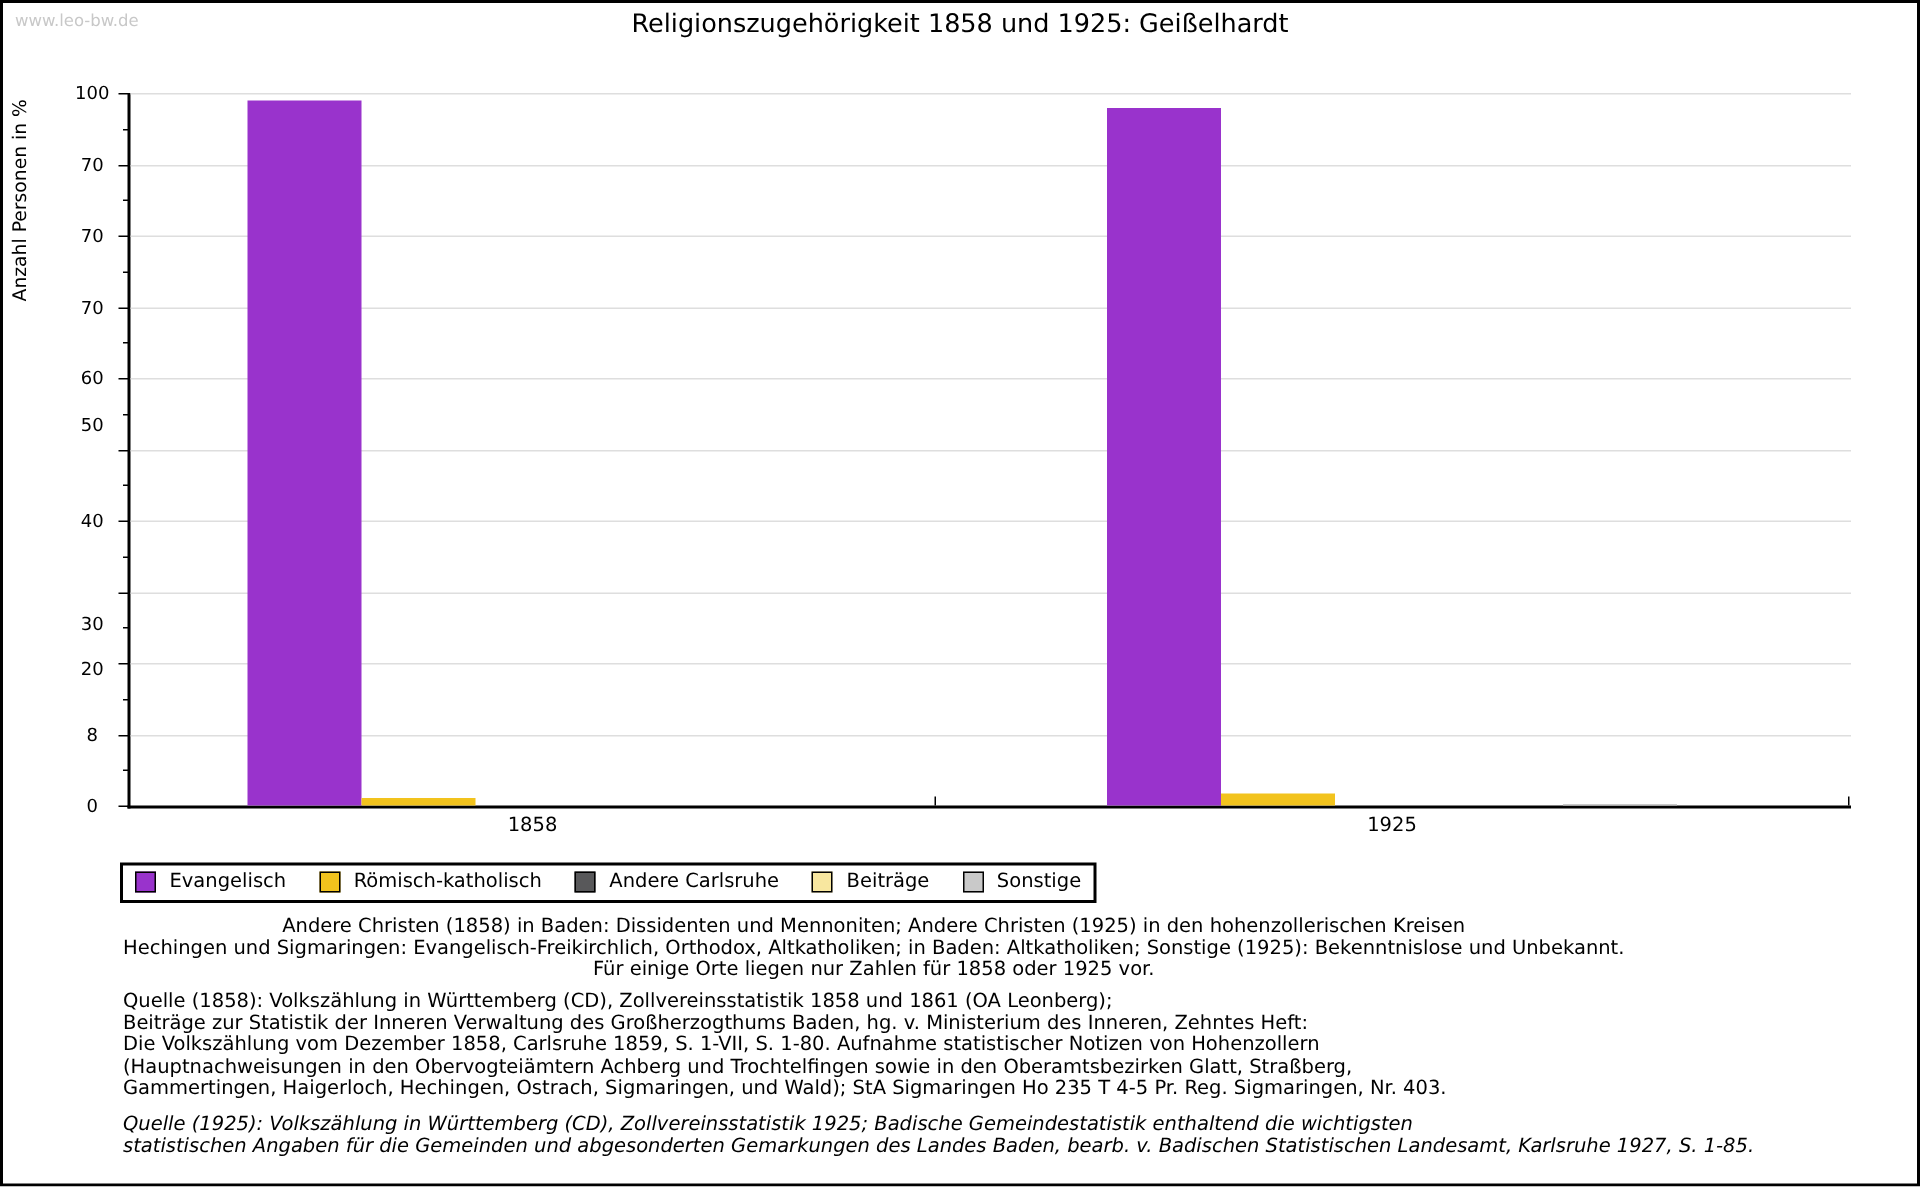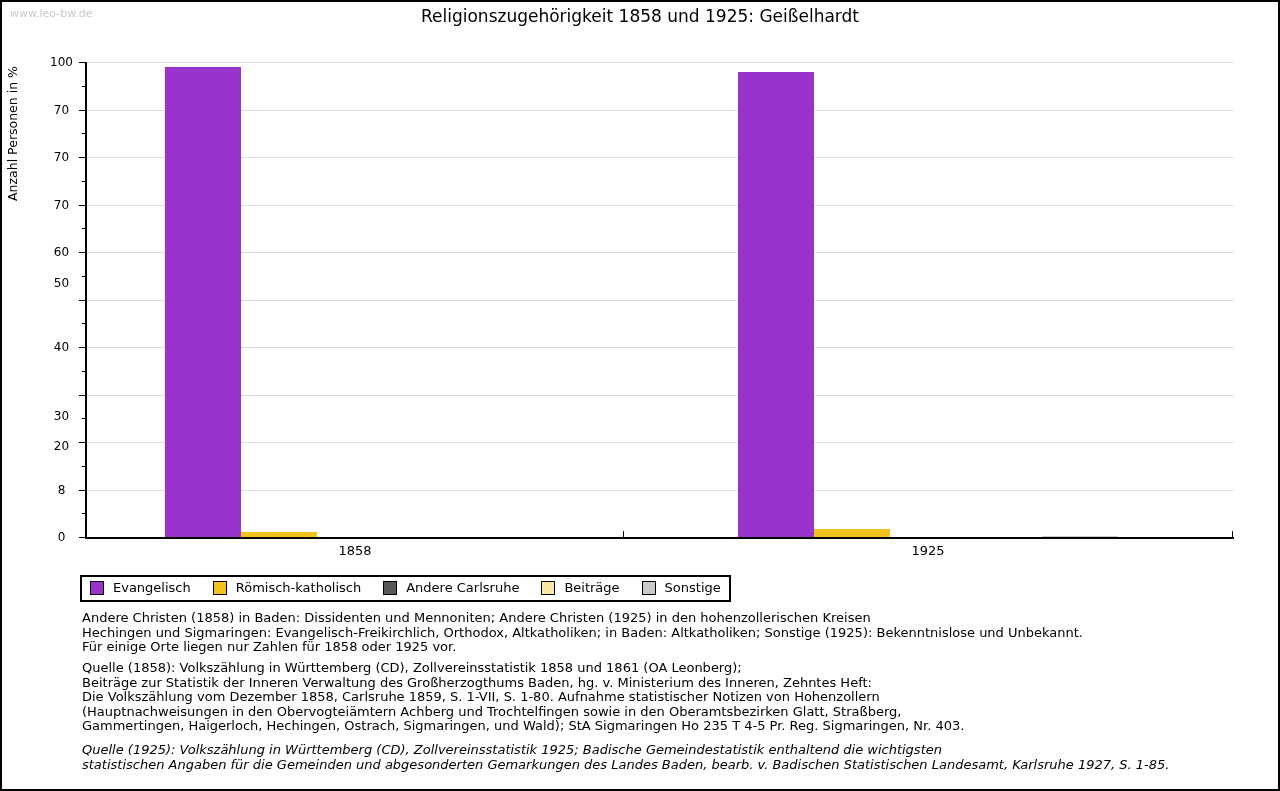--- a/index.html
+++ b/index.html
@@ -58,21 +58,21 @@
     width:12px;height:12px;
     border:1px solid #000;display:inline-block;
   }
   .legend-label{font-size:13px;color:#000;white-space:nowrap;}
   
   .note{
     position:absolute;left:80px;
     font-size:13px;line-height:14.5px;color:#000;
     white-space:pre-line;
   }
-  .note-1{top:609px;}
+  .note-1{top:609px;text-align:center;}
   .note-2{top:659px;}
   .note-3{top:741px;font-style:italic;}
 </style>
 </head>
 <body>
 
 <div class="page">
   <span class="watermark">www.leo-bw.de</span>
   <div class="chart-title">Religionszugehörigkeit 1858 und 1925: Geißelhardt</div>
 

